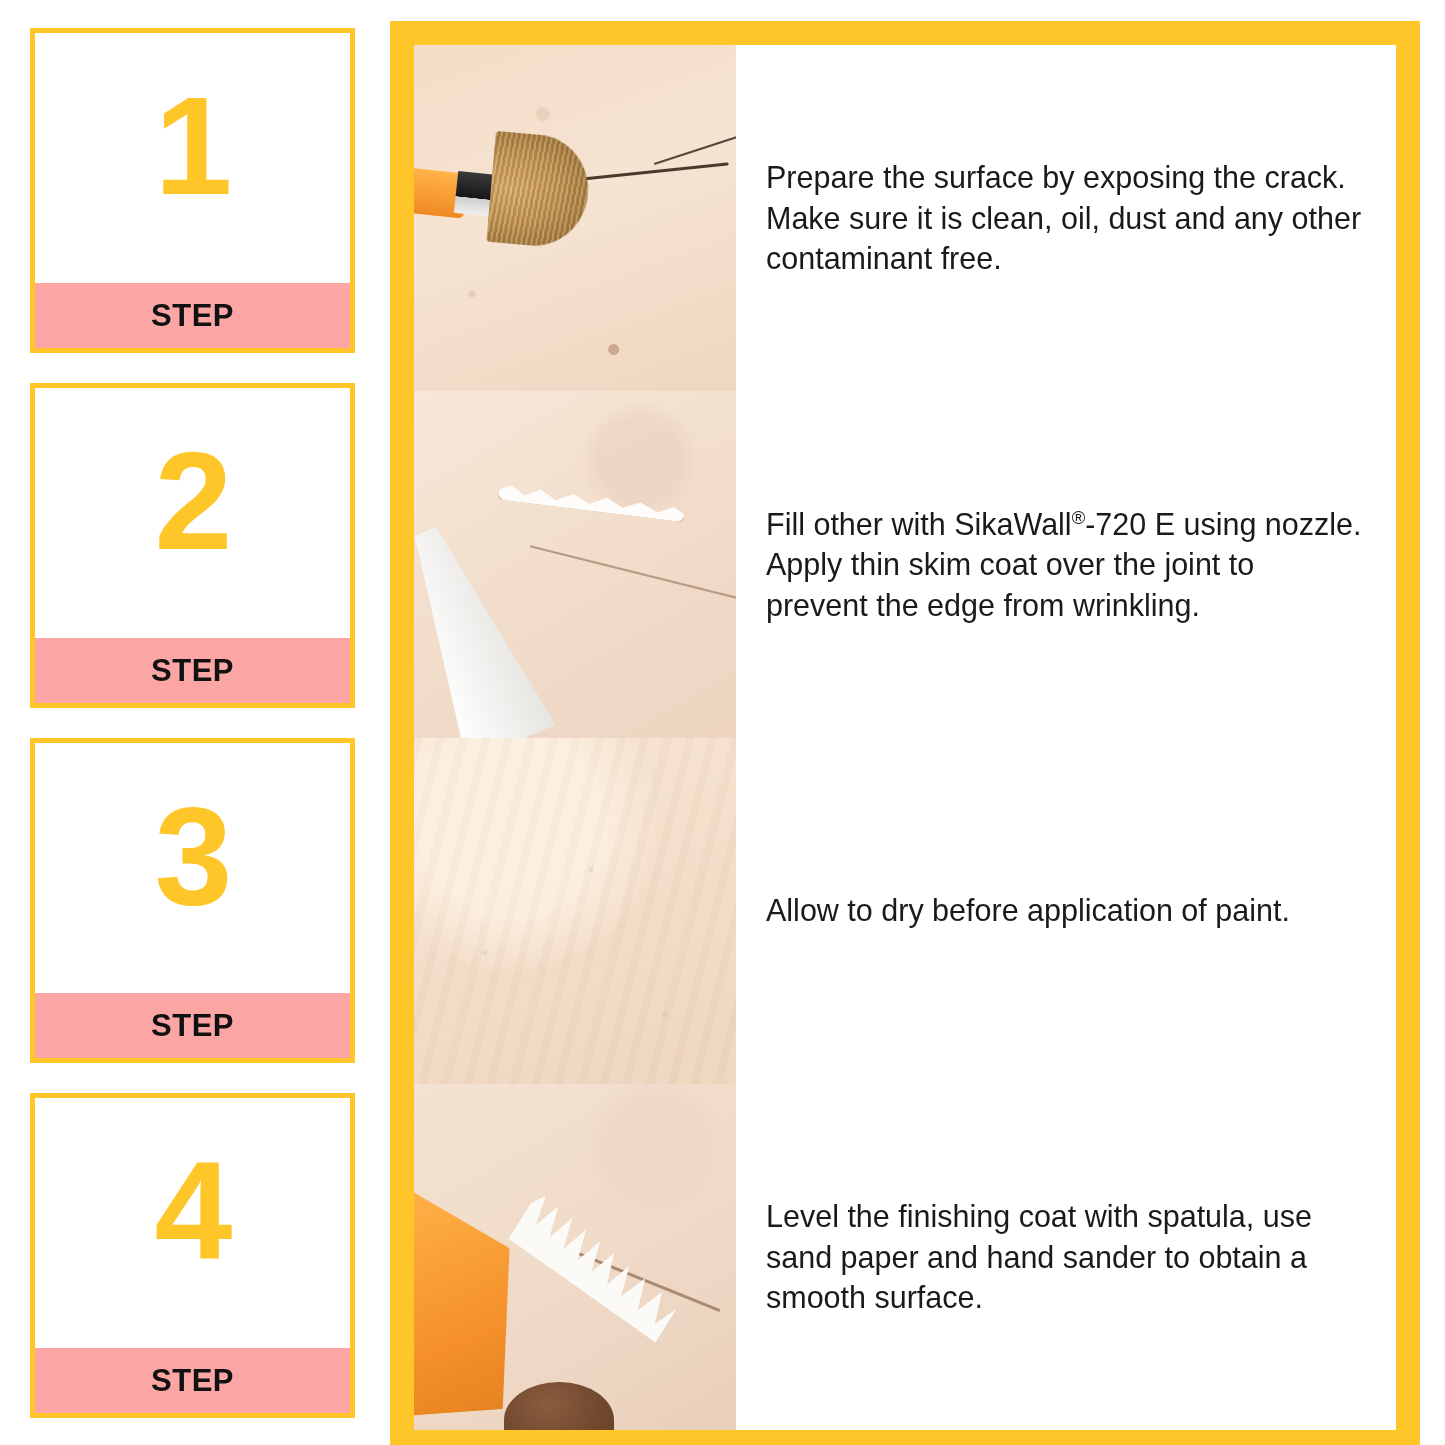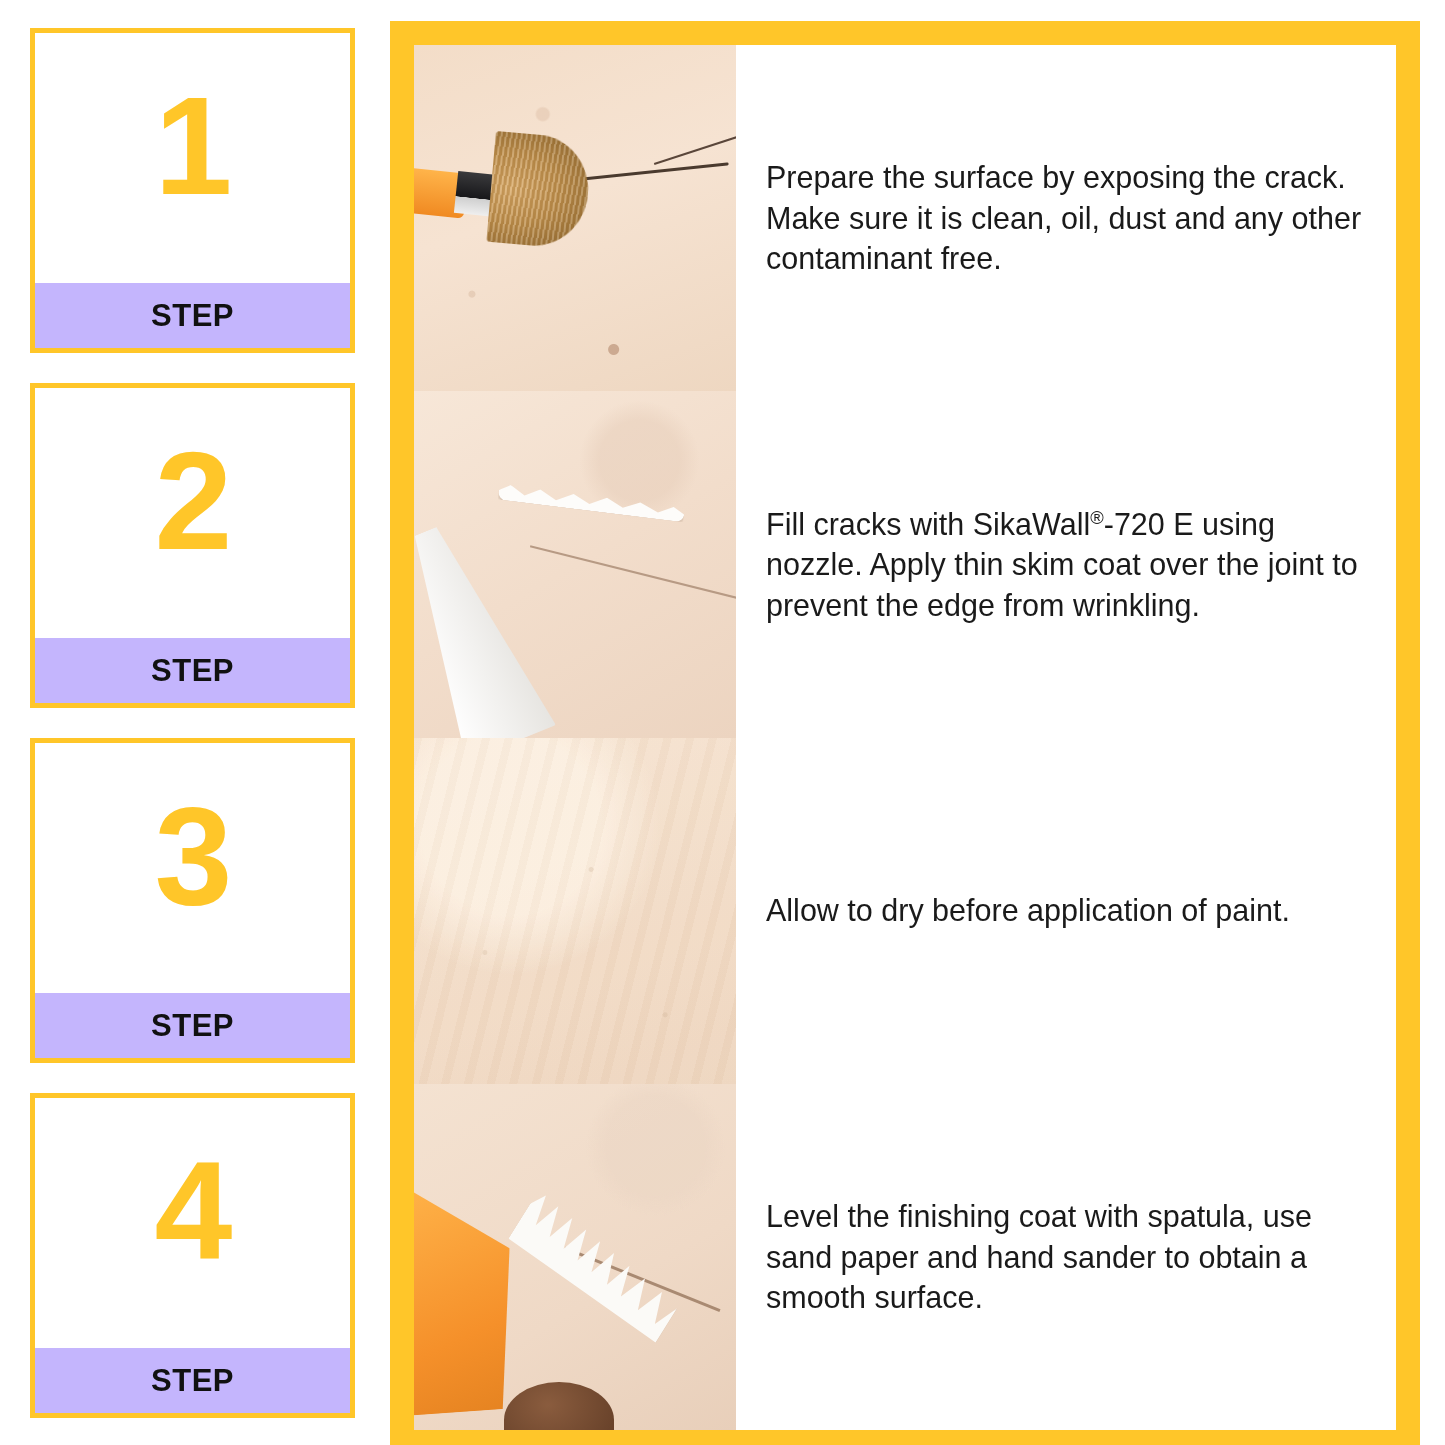--- a/index.html
+++ b/index.html
@@ -42,21 +42,21 @@
     align-items: center;
     justify-content: center;
     color: #FFC629;
     font-size: 140px;
     font-weight: 700;
     line-height: 1;
     letter-spacing: -2px;
   }
   .step-label {
     height: 65px;
-    background: #c4b5fd;
+    background: #fca5a5;
     color: #111111;
     font-size: 31px;
     font-weight: 700;
     letter-spacing: 0.5px;
     display: flex;
     align-items: center;
     justify-content: center;
     margin-top: 24px;
   }
 
@@ -289,21 +289,21 @@
     </div>
 
     <div class="row">
       <div class="photo">
         <div class="wall2"></div>
         <div class="crack2"></div>
         <div class="bead2"></div>
         <div class="nozzle2"></div>
       </div>
       <div class="text-cell">
-        <p><span>Fill cracks with SikaWall</span><sup>®</sup><span>-720 E using nozzle. Apply thin skim coat over the joint to prevent the edge from wrinkling.</span></p>
+        <p><span>Fill other with SikaWall</span><sup>®</sup><span>-720 E using nozzle. Apply thin skim coat over the joint to prevent the edge from wrinkling.</span></p>
       </div>
     </div>
 
     <div class="row">
       <div class="photo">
         <div class="wall4"></div>
       </div>
       <div class="text-cell">
         <p><span>Allow to dry before application of paint.</span></p>
       </div>

